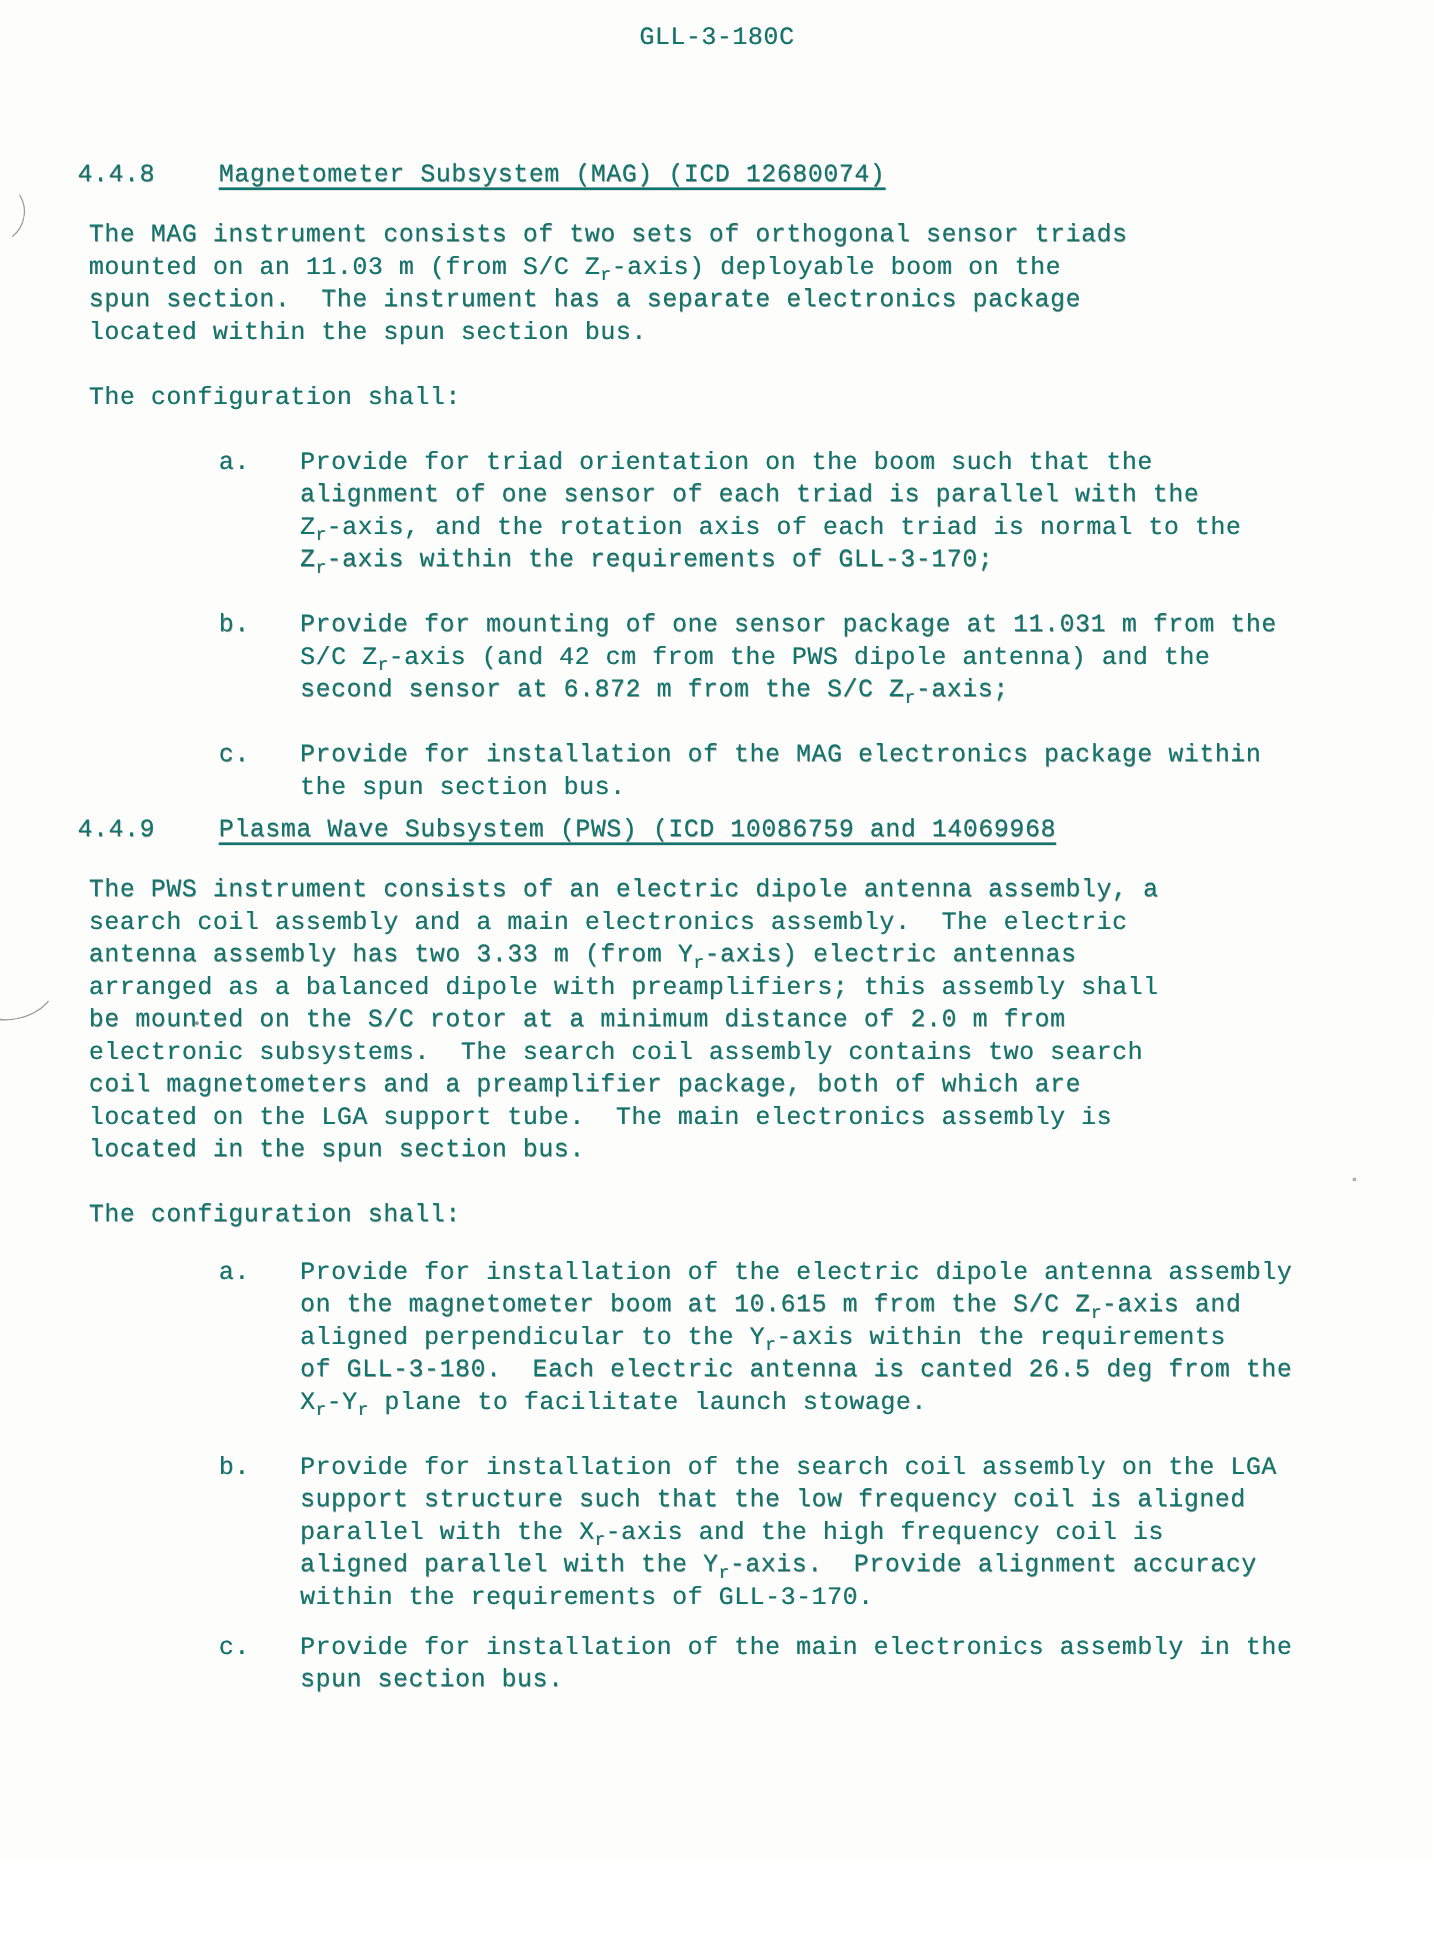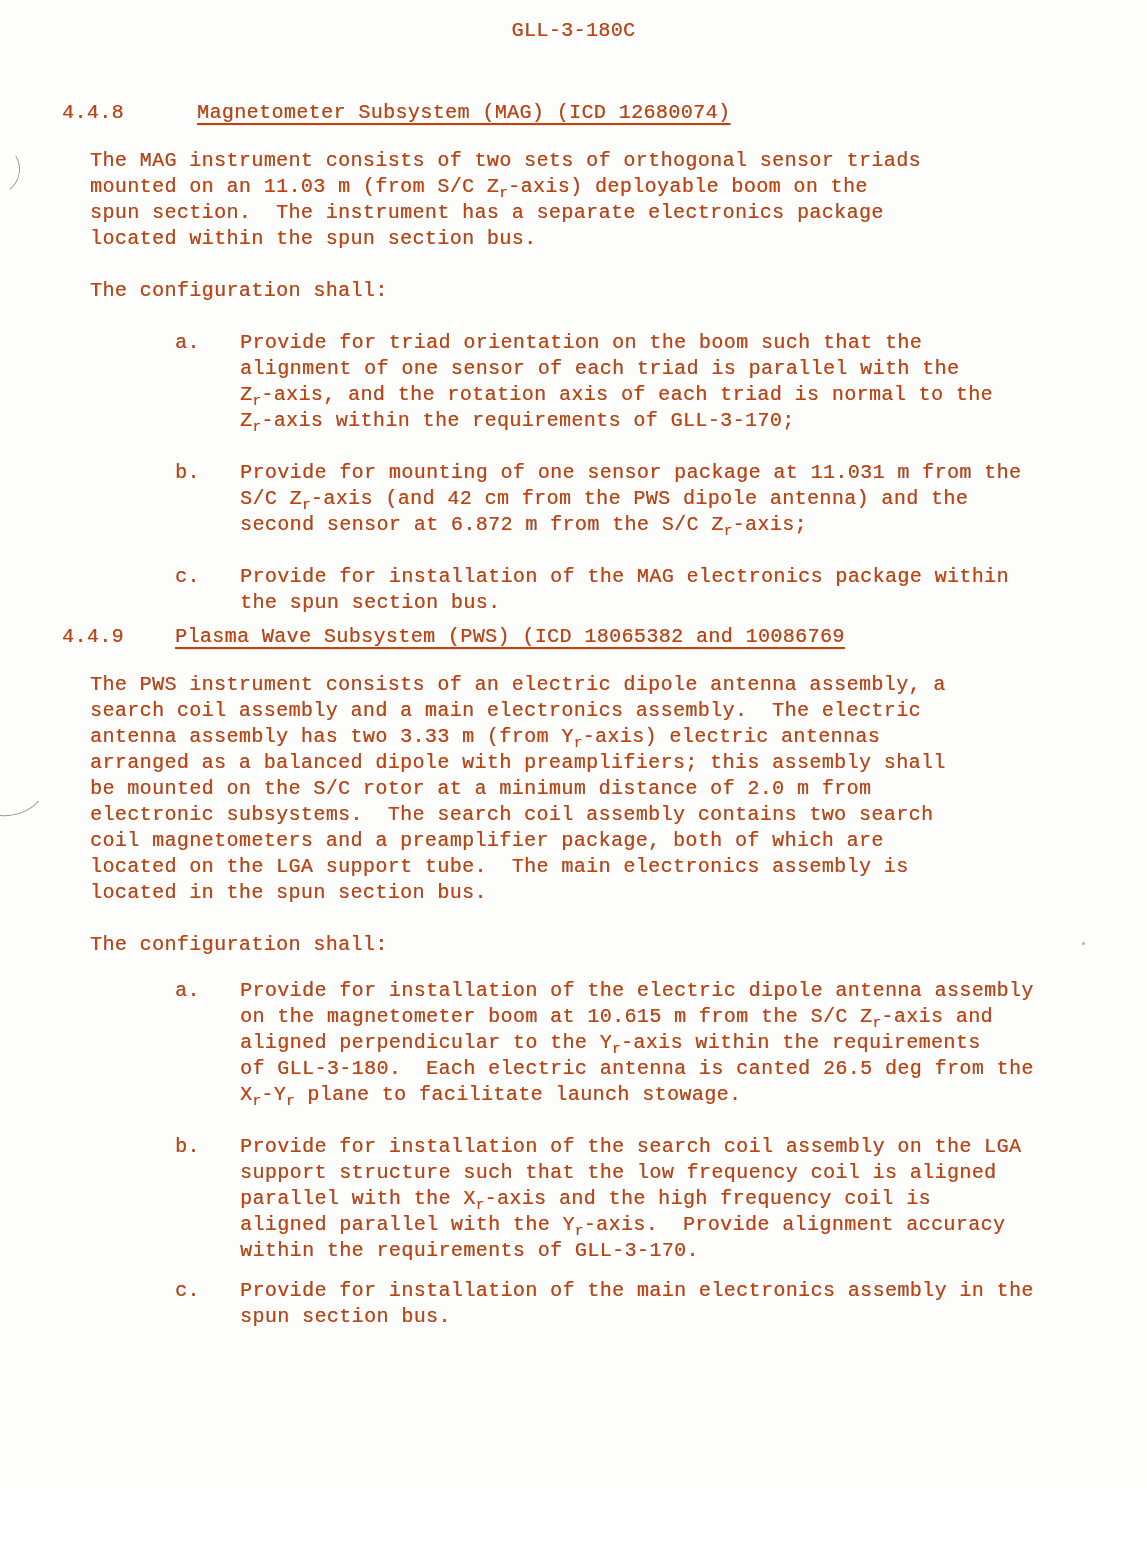--- a/index.html
+++ b/index.html
@@ -10,21 +10,21 @@
   .page {
     position: relative;
     width: 1147px;
     height: 1488px;
     background: #fdfdfc;
     overflow: hidden;
     font-family: "Liberation Mono", "DejaVu Sans Mono", monospace;
     font-size: 20px;
     line-height: 26px;
     letter-spacing: 0.4px;
-    color: #c2410c;
+    color: #0f766e;
     text-shadow: 0.4px 0.2px 0 rgba(25,25,25,0.45);
   }
   .doc-header {
     padding-top: 18px;
     text-align: center;
   }
   .sec-head {
     display: flex;
     margin-left: 62px;
   }
@@ -32,21 +32,21 @@
     width: 113px;
     flex: none;
   }
   .sec-title {
     text-decoration: underline;
     text-decoration-thickness: 1.5px;
     text-underline-offset: 5px;
     white-space: pre;
   }
   .body-block {
-    margin-left: 90px;
+    margin-left: 71px;
     width: 905px;
     white-space: pre-wrap;
   }
   .list-item {
     display: flex;
     margin-left: 175px;
     width: 930px;
   }
   .li-letter {
     width: 65px;
@@ -55,21 +55,21 @@
   .li-text {
     white-space: pre-wrap;
     width: 865px;
   }
   sub {
     font-size: 0.72em;
     line-height: 0;
     letter-spacing: 0.2px;
   }
   
-  .mt-head1   { margin-top: 56px; gap: 22px; }
+  .mt-head1   { margin-top: 84px; }
   .mt-para    { margin-top: 22px; }
   .mt-block   { margin-top: 26px; }
   .mt-head2   { margin-top: 8px; }
   .mt-a2      { margin-top: 20px; }
   .mt-c2      { margin-top: 14px; }
   .page-number {
     position: absolute;
     top: 1502px;
     left: 0;
     width: 100%;
@@ -142,21 +142,21 @@
   </div>
 
   <div class="list-item mt-block">
     <span class="li-letter">c.</span>
     <div class="li-text">Provide for installation of the MAG electronics package within
 the spun section bus.</div>
   </div>
 
   <div class="sec-head mt-head2">
     <span class="sec-num">4.4.9</span>
-    <span class="sec-title">Plasma Wave Subsystem (PWS) (ICD 18065382 and 10086769</span>
+    <span class="sec-title">Plasma Wave Subsystem (PWS) (ICD 10086759 and 14069968</span>
   </div>
 
   <div class="body-block mt-para">The PWS instrument consists of an electric dipole antenna assembly, a
 search coil assembly and a main electronics assembly.  The electric
 antenna assembly has two 3.33 m (from Y<sub>r</sub>-axis) electric antennas
 arranged as a balanced dipole with preamplifiers; this assembly shall
 be mounted on the S/C rotor at a minimum distance of 2.0 m from
 electronic subsystems.  The search coil assembly contains two search
 coil magnetometers and a preamplifier package, both of which are
 located on the LGA support tube.  The main electronics assembly is

